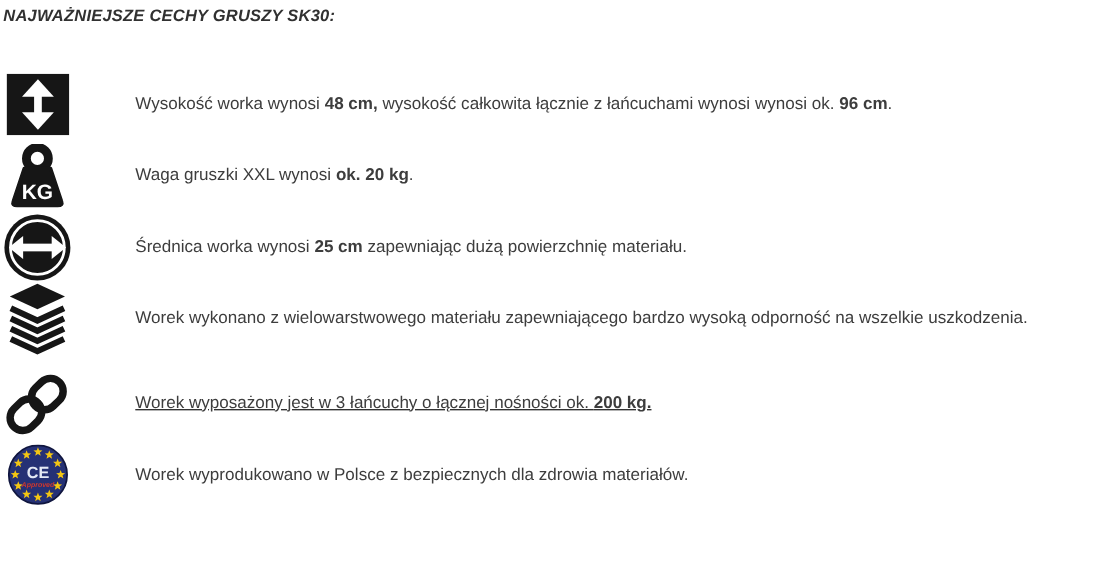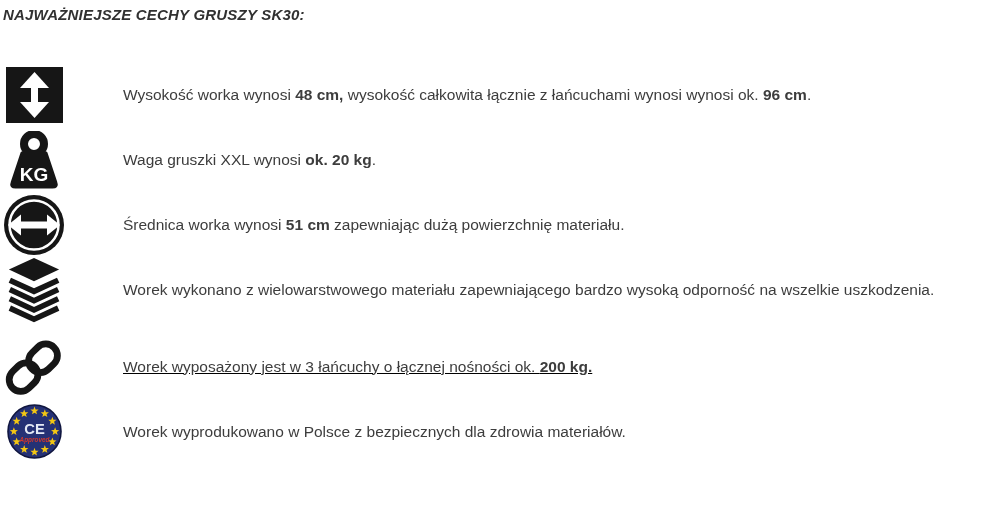--- a/index.html
+++ b/index.html
@@ -44,21 +44,21 @@
       <div class="feature-row">
     <div class="icon-box">
           <svg width="62" height="62" viewBox="0 0 62 62" xmlns="http://www.w3.org/2000/svg">
     <circle cx="31" cy="31" r="30" style="fill:var(--icon,#161616)"></circle>
     <circle cx="31" cy="31" r="24.5" fill="none" stroke="#ffffff" stroke-width="2.5"></circle>
     <rect x="16" y="27.5" width="30" height="7" fill="#ffffff"></rect>
     <polygon points="5,31 18,20.5 18,41.5" fill="#ffffff"></polygon>
     <polygon points="57,31 44,20.5 44,41.5" fill="#ffffff"></polygon>
   </svg>
         </div>
-    <p class="feature-text"><span>Średnica worka wynosi </span><b>51 cm</b><span> zapewniając dużą powierzchnię materiału.</span></p>
+    <p class="feature-text"><span>Średnica worka wynosi </span><b>25 cm</b><span> zapewniając dużą powierzchnię materiału.</span></p>
   </div>
       <div class="feature-row">
     <div class="icon-box">
           <svg width="58" height="66" viewBox="0 0 58 71" xmlns="http://www.w3.org/2000/svg">
     <polygon points="29,1 56,13.5 29,26 2,13.5" style="fill:var(--icon,#161616)"></polygon>
     <path d="M3 25 L29 37 L55 25" fill="none" style="stroke:var(--icon,#161616)" stroke-width="6"></path>
     <path d="M3 35 L29 47 L55 35" fill="none" style="stroke:var(--icon,#161616)" stroke-width="6"></path>
     <path d="M3 45 L29 57 L55 45" fill="none" style="stroke:var(--icon,#161616)" stroke-width="6"></path>
     <path d="M3 55 L29 67 L55 55" fill="none" style="stroke:var(--icon,#161616)" stroke-width="6"></path>
   </svg>

